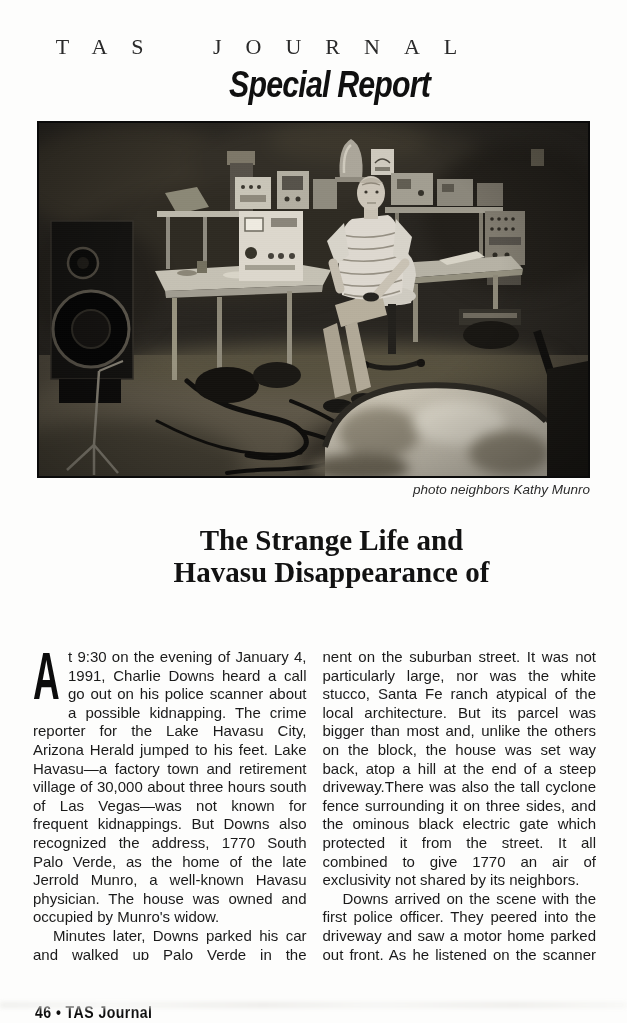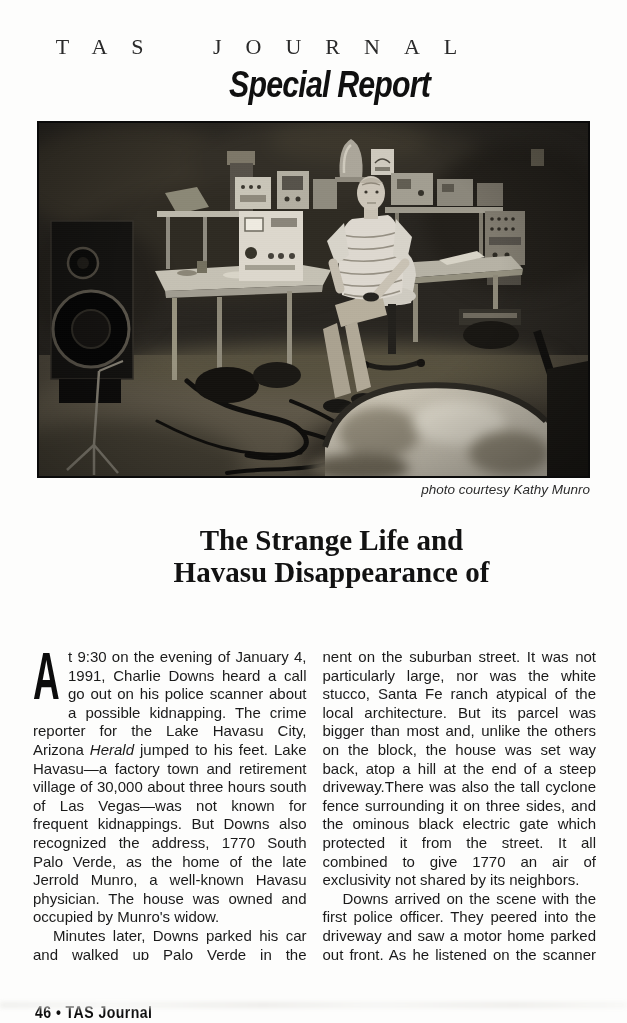--- a/index.html
+++ b/index.html
@@ -59,21 +59,21 @@
   .col{width:273.5px;font-size:15px;line-height:18.6px;text-align:justify;color:#1a1a1a;}
   .col p{margin:0;}
   .col p.indent{text-indent:20px;}
   .dropcap{
     float:left;width:31px;height:55px;margin:1px 4px 0 0;overflow:hidden;
   }
   .dropcap span{
     display:inline-block;font-weight:800;font-size:66px;line-height:55px;
     transform:scaleX(0.56);transform-origin:left top;color:#0c0c0c;
   }
-  .ital{font-style:italic;}
+  .ital{}
   
   .footer-wrap{position:absolute;left:35px;top:960px;margin-top:44px;}
   .footer-label{
     display:inline-block;font-weight:800;font-size:16px;letter-spacing:0.5px;
     transform:scaleX(0.88);transform-origin:left center;color:#0e0e0e;
   }
   
   .scan-smudge{
     position:absolute;left:0;top:1002px;width:627px;height:6px;
     background:linear-gradient(90deg,#ececea 0%,#f6f6f4 18%,#e9e8e5 42%,#f4f4f2 60%,#eae9e6 82%,#f7f7f5 100%);
@@ -283,21 +283,21 @@
           <ellipse cx="320" cy="345" rx="50" ry="14" fill="#6f6858"></ellipse>
         </g>
         <path d="M286,324 Q302,268 374,263 Q466,257 507,298" stroke="#2b2822" stroke-width="6" fill="none"></path>
         <polygon points="508,246 549,238 549,353 508,353" fill="#1a1814"></polygon>
       </g>
     </svg>
     <div class="photo-grain"></div>
     <div class="photo-vignette"></div>
   </div>
 
-  <div class="photo-credit">photo courtesy Kathy Munro</div>
+  <div class="photo-credit">photo neighbors Kathy Munro</div>
 
   <div class="title-block">
     <div class="title-serif">The Strange Life and</div>
     <div class="title-serif">Havasu Disappearance of</div>
   </div>
 
   <div class="columns">
     <div class="col">
       <p>
         <span class="dropcap"><span>A</span></span><span>t 9:30 on the evening of January 4, 1991, Charlie Downs heard a call go out on his police scanner about a possible kidnapping. The crime reporter for the Lake Havasu City, Arizona </span><span class="ital">Herald</span><span> jumped to his feet. Lake Havasu—a factory town and retirement village of 30,000 about three hours south of Las Vegas—was not known for frequent kidnappings. But Downs also recognized the address, 1770 South Palo Verde, as the home of the late Jerrold Munro, a well-known Havasu physician. The house was owned and occupied by Munro's widow.</span>

